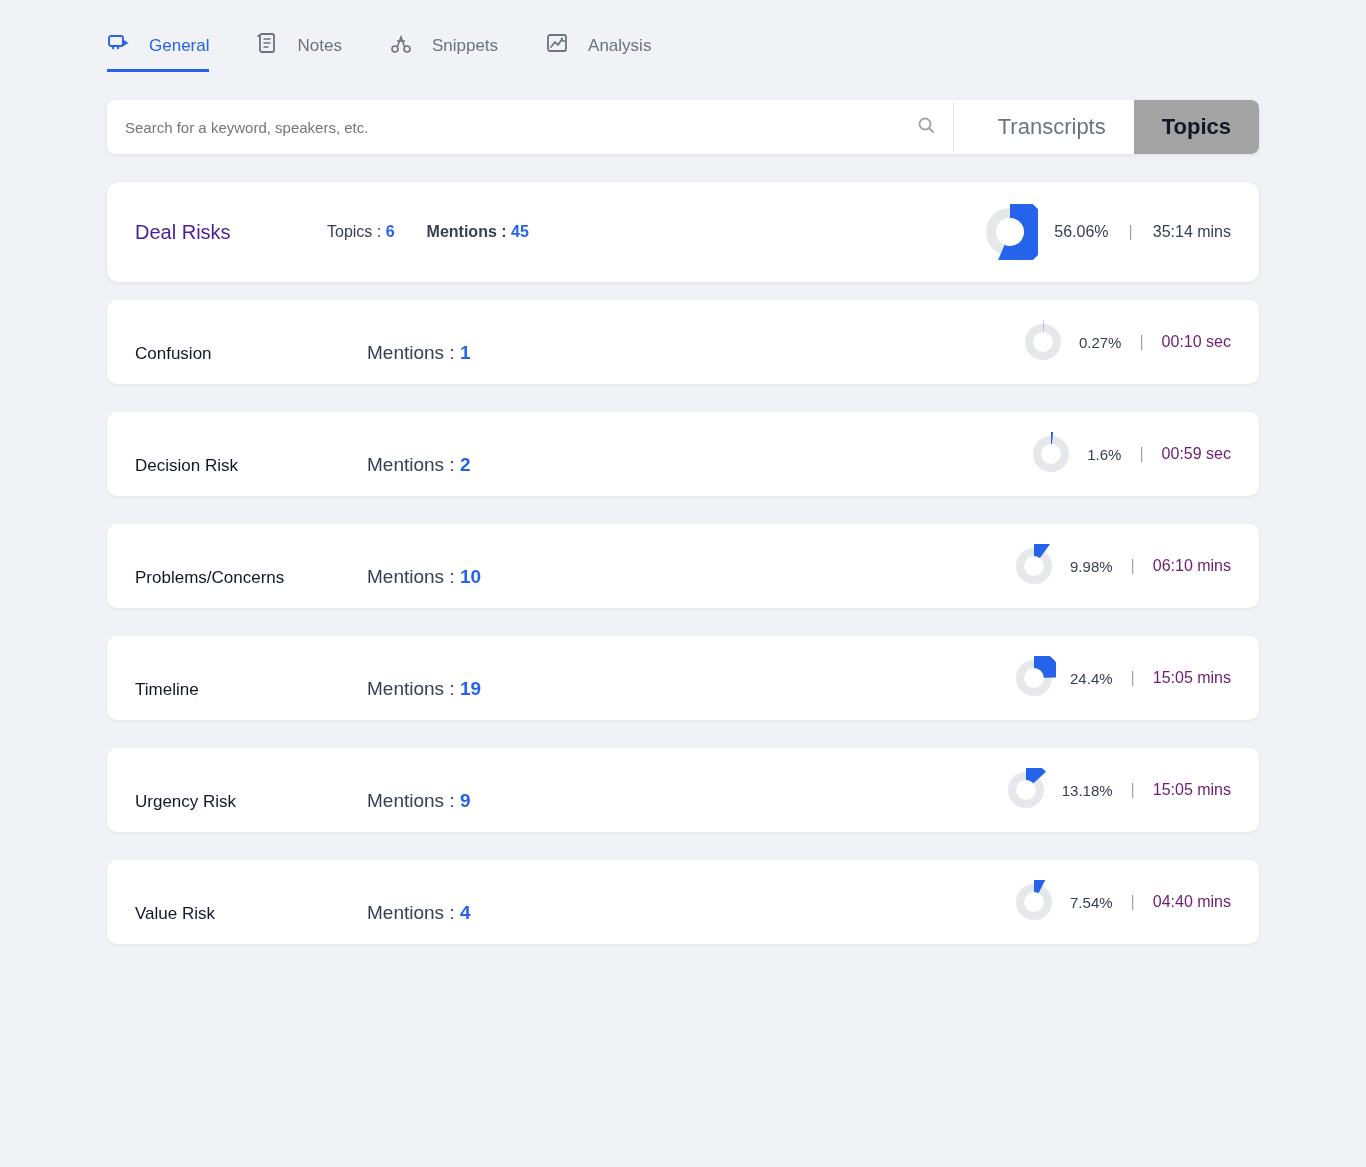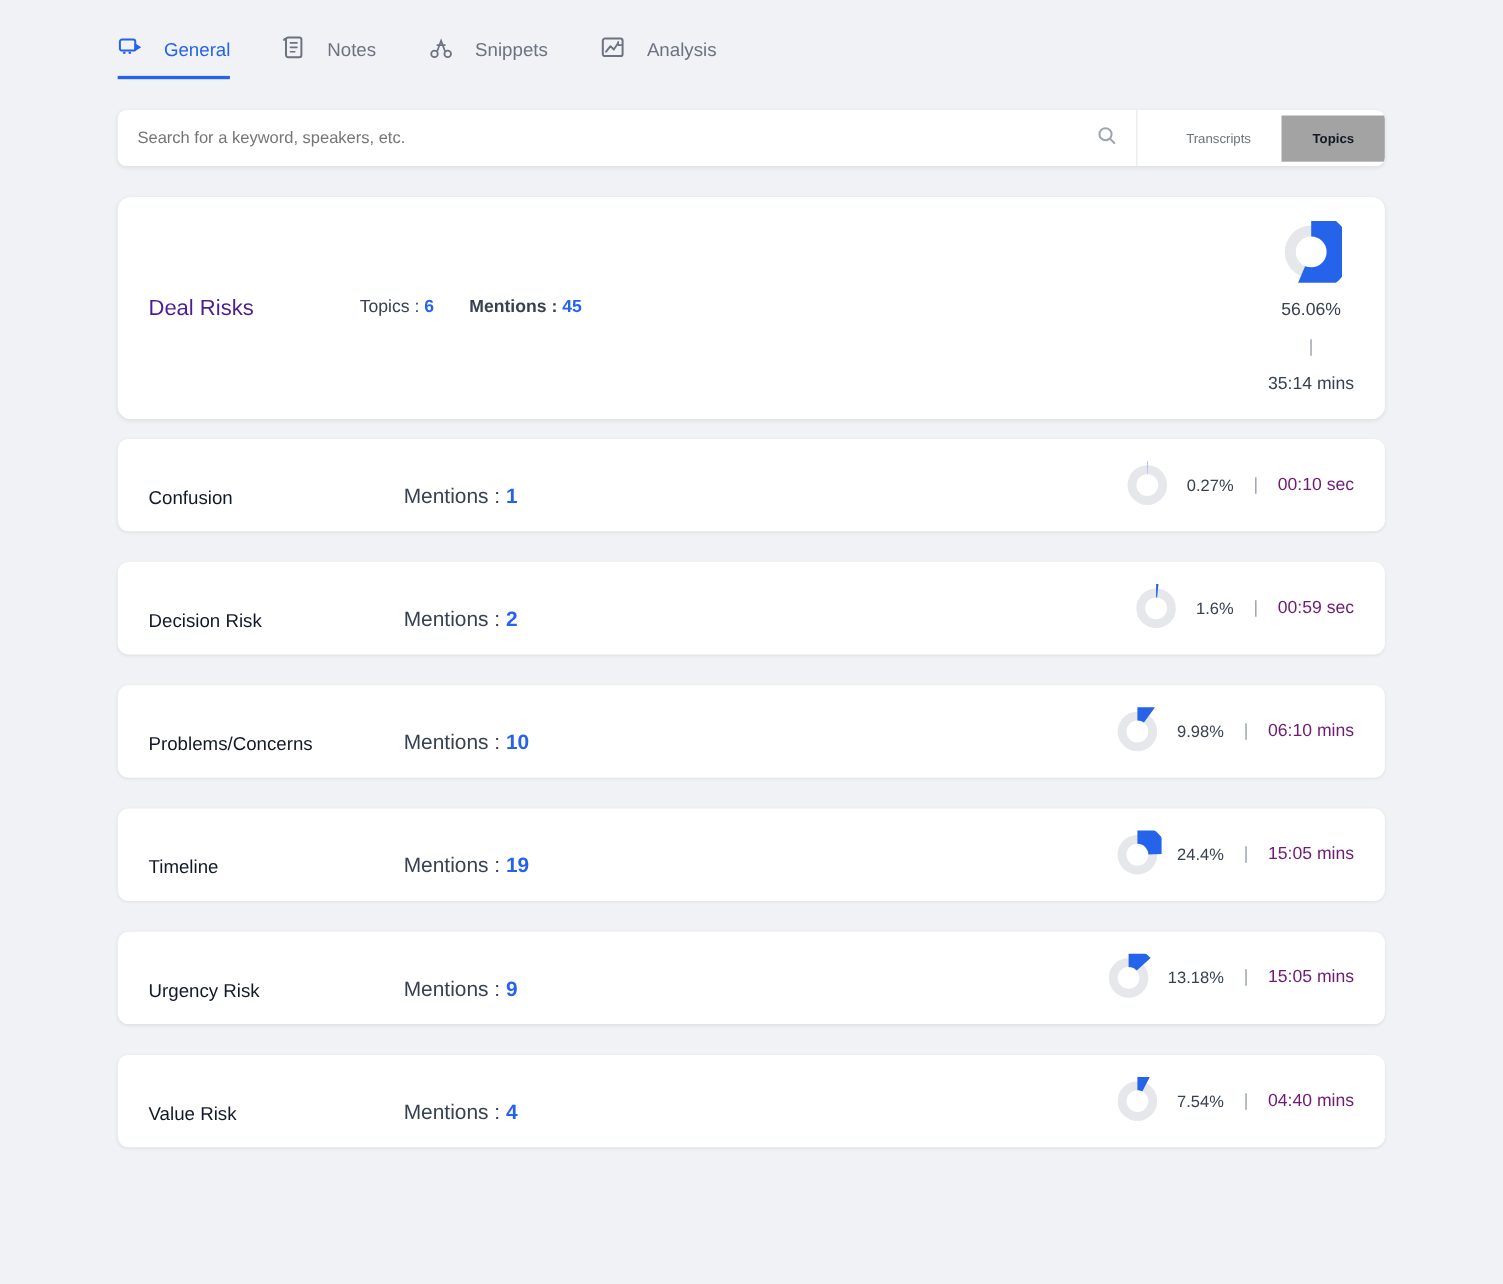--- a/index.html
+++ b/index.html
@@ -87,21 +87,21 @@
       font-size: 16px;
     }
 
     .toggle-group {
       display: flex;
       align-items: center;
     }
 
     .toggle-btn {
       padding: 14px 28px;
-      font-size: 12px;
+      font-size: 22px;
       cursor: pointer;
       border: none;
       background: transparent;
       color: #6b7280;
       font-weight: 400;
     }
 
     .toggle-btn.active {
       background: #a3a3a3;
       color: #111827;
@@ -146,21 +146,20 @@
     .mentions-count span {
       color: #2563eb;
       font-weight: 700;
     }
 
     .stats-right {
       margin-left: auto;
       display: flex;
       align-items: center;
       gap: 16px;
-      flex-direction: column;
     }
 
     .pie-chart-container {
       width: 56px;
       height: 56px;
     }
 
     .stat-percent {
       font-size: 16px;
       color: #374151;

